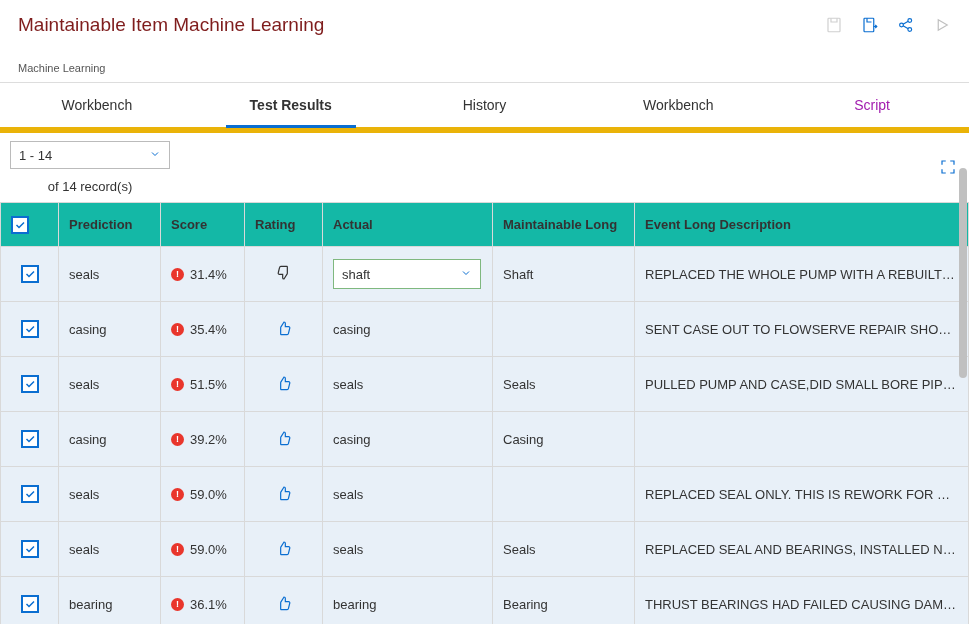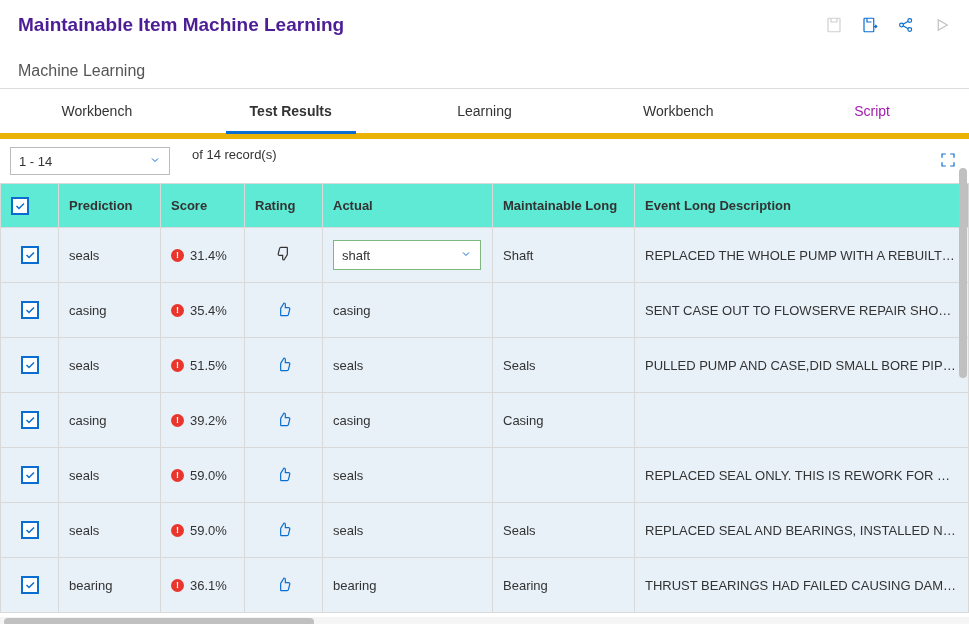--- a/index.html
+++ b/index.html
@@ -1,41 +1,41 @@
 <!DOCTYPE html>
 <html><head>
 <meta charset="utf-8">
 <style>
   * { box-sizing: border-box; margin: 0; padding: 0; }
   body { font-family: "Segoe UI", Arial, sans-serif; font-size: 13px; color: #333; background: #fff; width: 969px; }
   
   .header { padding: 14px 18px 8px 18px; display: flex; justify-content: space-between; align-items: flex-start; border-bottom: 1px solid #ddd; }
   .header-left {}
-  .page-title { font-size: 19px; font-weight: 700; color: #4c1d95; margin-bottom: 17px; }
-  .page-subtitle { font-size: 16px; color: #555; margin-top: 26px; }
+  .page-title { font-size: 19px; font-weight: 400; color: #7f1d1d; margin-bottom: 17px; }
+  .page-subtitle { font-size: 11px; color: #555; margin-top: 26px; }
   .header-icons { display: flex; gap: 18px; align-items: center; padding-top: 2px; }
   .header-icon { width: 18px; height: 18px; cursor: pointer; display: flex; align-items: center; justify-content: center; }
   
   .tabs { display: flex; border-bottom: 6px solid #eab308; }
   .tab { flex: 1; text-align: center; padding: 14px 0; font-size: 14px; color: #333; cursor: pointer; position: relative; }
   .tab.active { font-weight: 700; text-align: center; }
   .tab.active::after { content: ""; position: absolute; bottom: -1px; left: 50%; transform: translateX(-50%); width: 130px; height: 3px; background: #0a6ed1; }
   .tab.disabled { color: #a21caf; cursor: default; }
   
   .toolbar { display: flex; align-items: center; padding: 8px 10px; justify-content: space-between; }
-  .toolbar-left { display: flex; gap: 22px; }
+  .toolbar-left { display: flex; align-items: center; gap: 10px; flex-direction: column; }
   .range-select { width: 160px; height: 28px; border: 1px solid #bbb; padding: 4px 8px; background: #fff; display: flex; align-items: center; justify-content: space-between; cursor: pointer; }
   .range-select .chev { color: #0a6ed1; }
   .records-label { font-size: 13px; color: #333; }
   .fullscreen-icon { width: 20px; height: 20px; cursor: pointer; padding-right: 12px; }
   
   .table-wrapper { overflow: hidden; }
   .grid { width: 100%; border-collapse: collapse; table-layout: fixed; }
   .grid th, .grid td { border: 1px solid #d9d9d9; padding: 0 10px; text-align: left; vertical-align: middle; overflow: hidden; white-space: nowrap; text-overflow: ellipsis; }
-  .grid th { background: #5eead4; height: 44px; font-weight: 700; font-size: 13px; color: #333; }
+  .grid th { background: #14b8a6; height: 44px; font-weight: 700; font-size: 13px; color: #333; }
   .grid td { background: #e8f0f8; height: 55px; font-size: 13px; color: #333; }
   
   .col-check { width: 58px; text-align: center; }
   .col-pred { width: 102px; }
   .col-score { width: 84px; }
   .col-rating { width: 78px; text-align: center; }
   .col-actual { width: 170px; }
   .col-maint { width: 142px; }
   .col-desc { }
   
@@ -94,21 +94,21 @@
         <svg width="18" height="18" viewBox="0 0 24 24" fill="none" stroke="#c0c0c0" stroke-width="1.6">
             <path d="M7 5l12 7-12 7z"></path>
           </svg>
       </span>
     </div>
   </div>
 
   <div class="tabs" id="tabs-container">
       <div class="tab">Workbench</div>
       <div class="tab active">Test Results</div>
-      <div class="tab">Learning</div>
+      <div class="tab">History</div>
       <div class="tab">Workbench</div>
       <div class="tab disabled">Script</div>
     </div>
 
   <div class="toolbar">
     <div class="toolbar-left">
       <div class="range-select">
         <span>1 - 14</span>
         <span class="chev">
           <svg width="12" height="12" viewBox="0 0 24 24" fill="none" stroke="#0a6ed1" stroke-width="2">

